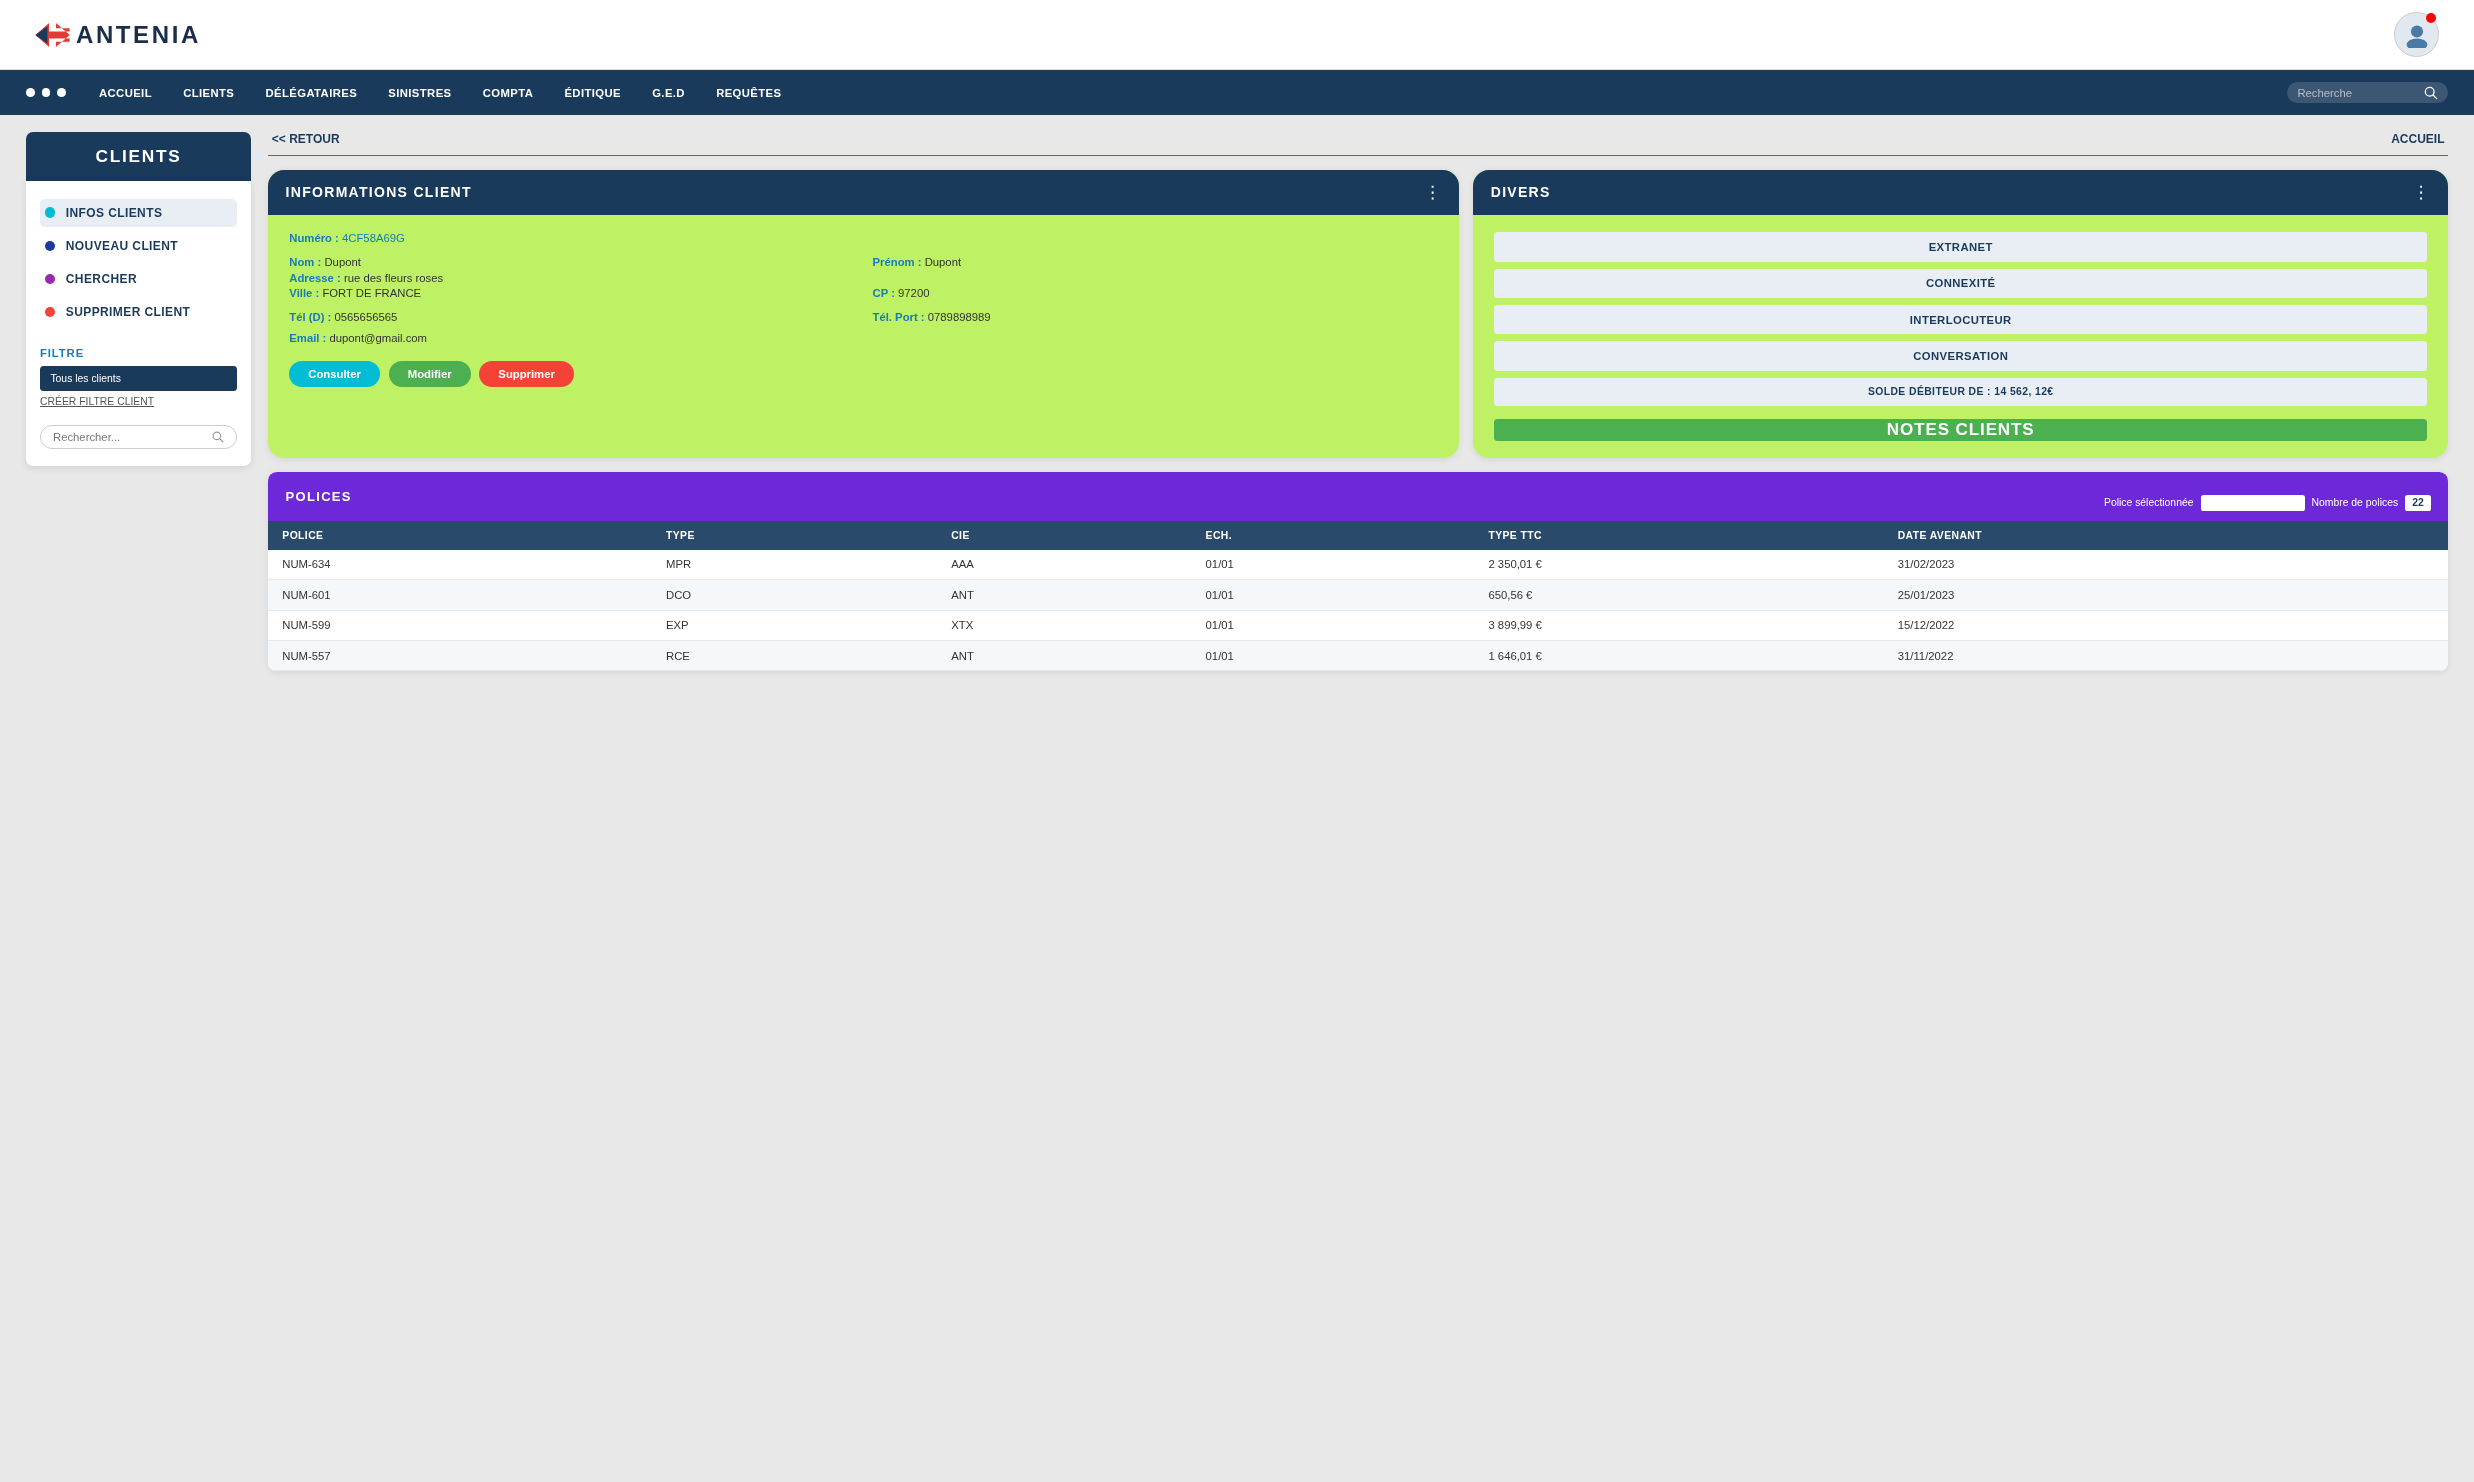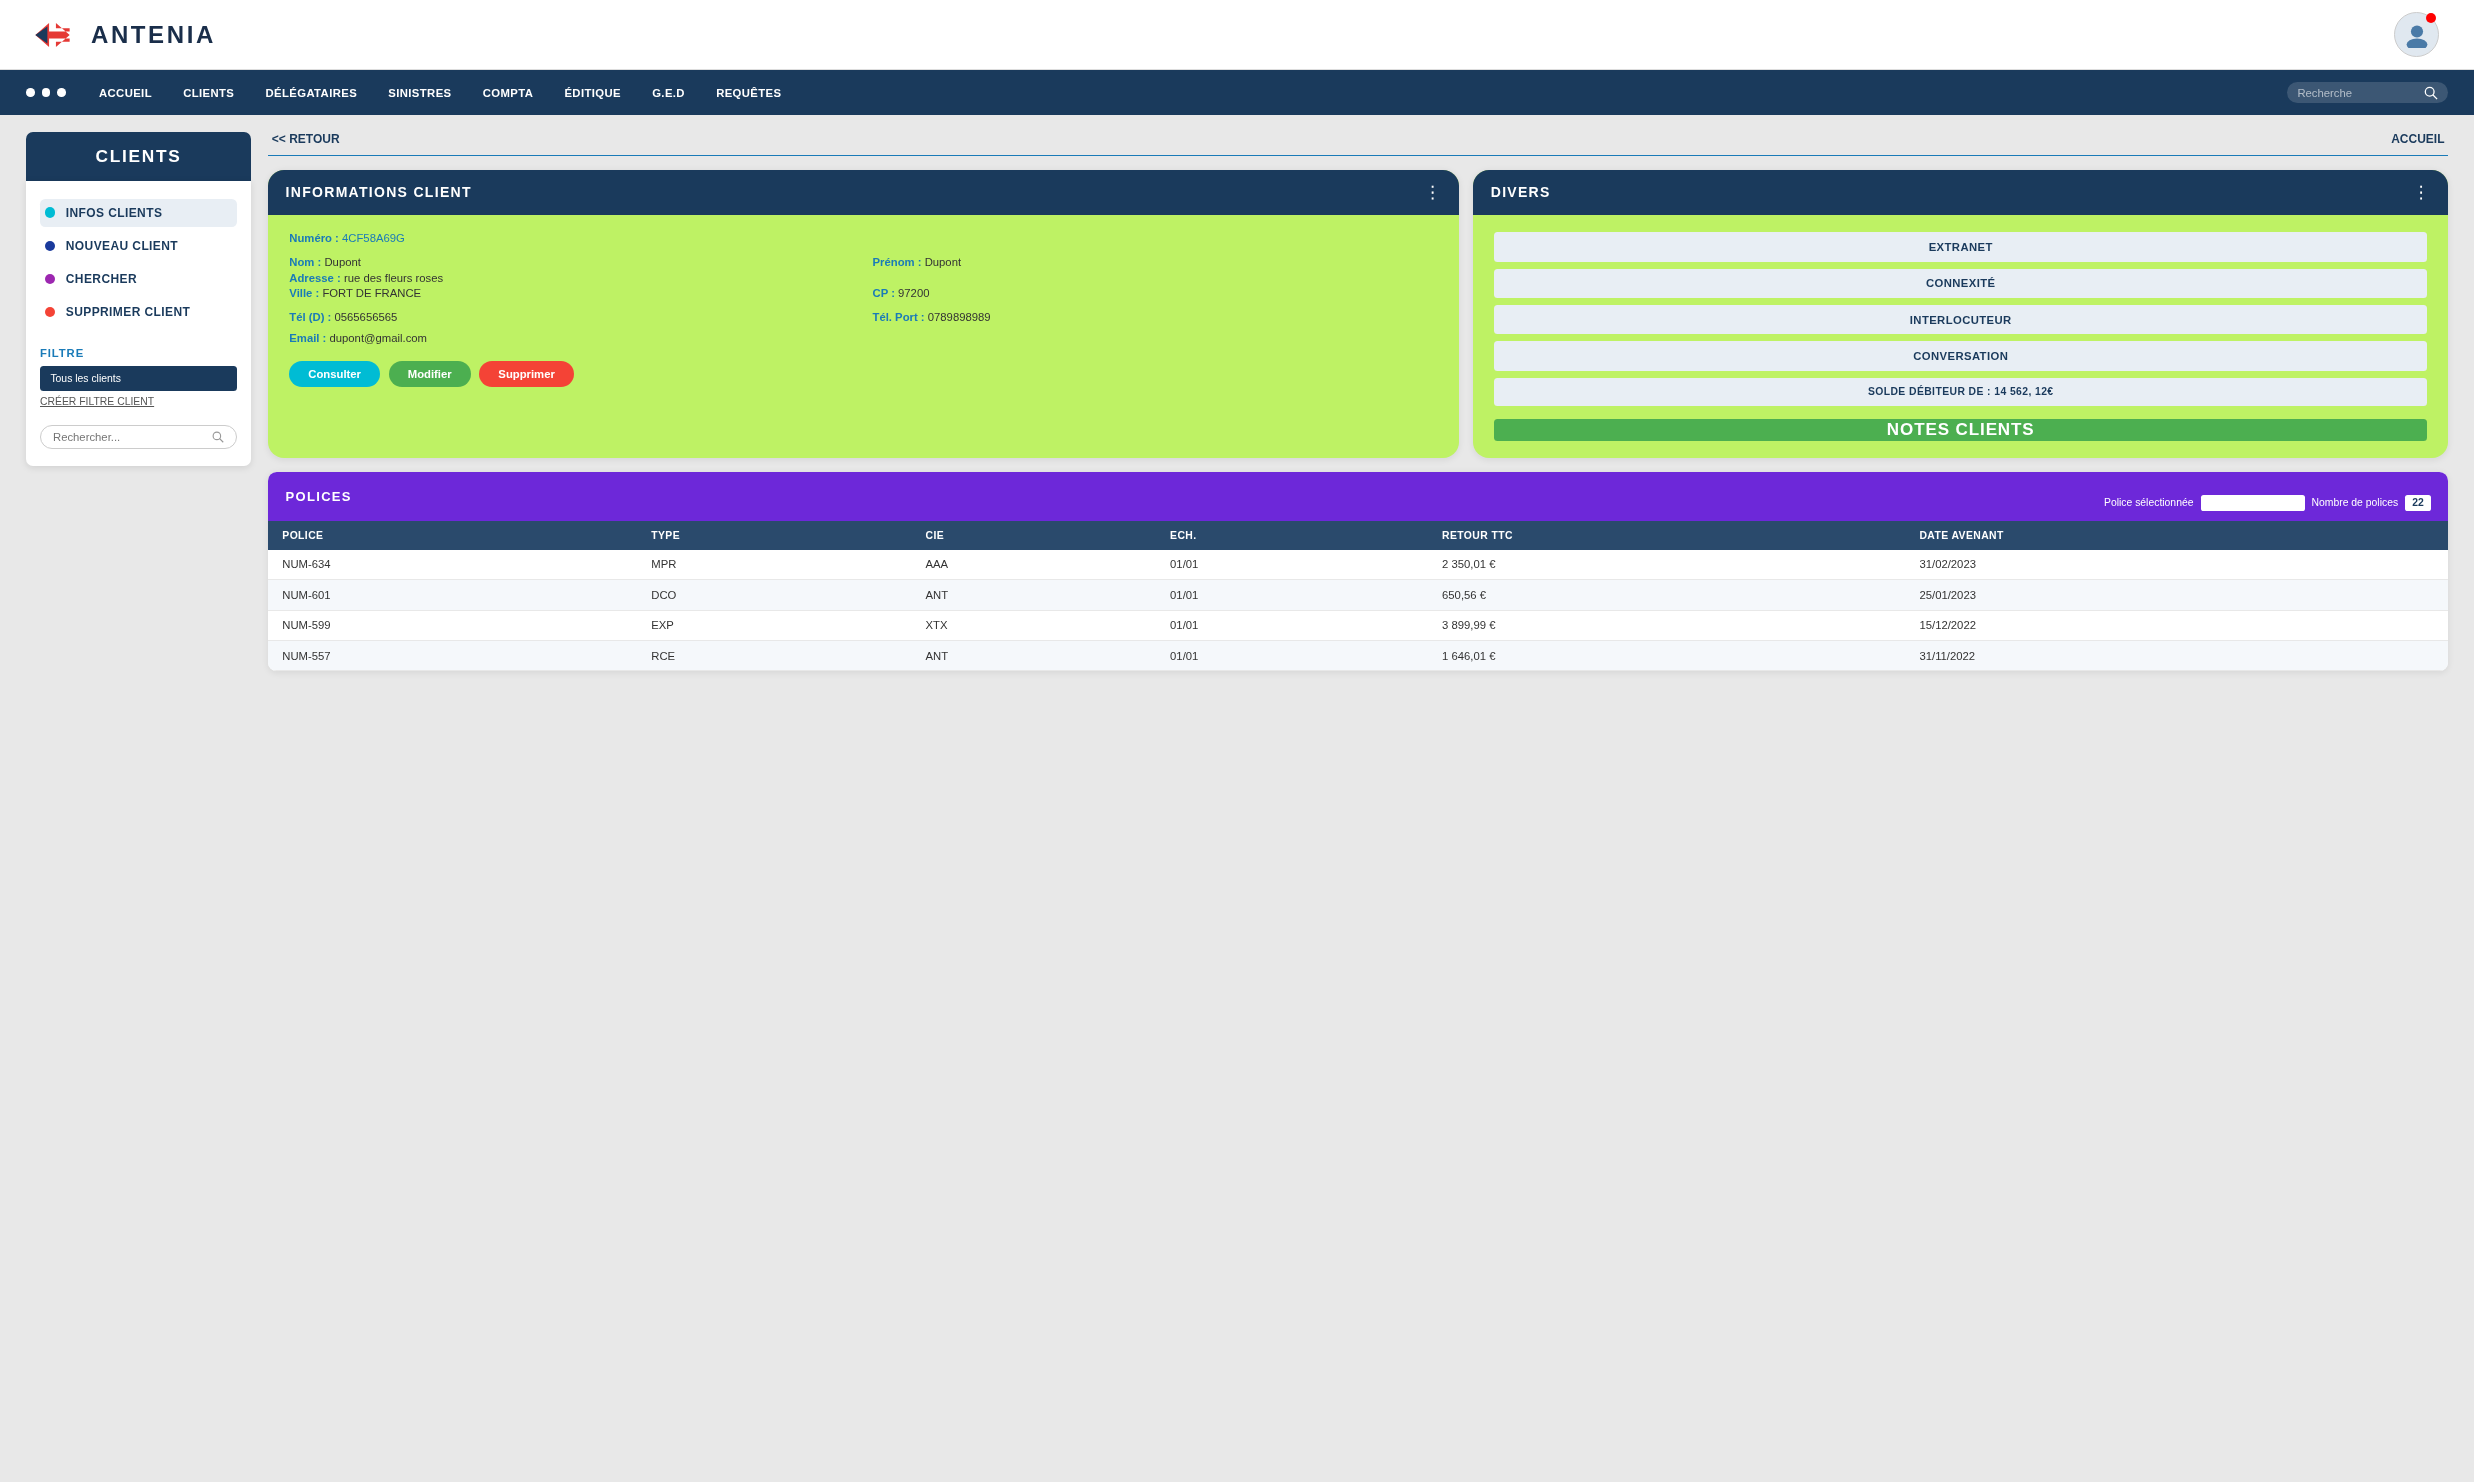--- a/index.html
+++ b/index.html
@@ -14,21 +14,21 @@
       background: #ffffff;
       display: flex;
       align-items: center;
       justify-content: space-between;
       padding: 12px 35px;
       border-bottom: 0.9px solid #ddd;
     }
     .logo-area {
       display: flex;
       align-items: center;
-      gap: 21px;
+      gap: 6px;
     }
     .logo-text {
       font-size: 24px;
       font-weight: 900;
       color: #1a2e4a;
       letter-spacing: 2.6px;
     }
     .avatar-wrap {
       width: 45px;
       height: 45px;
@@ -606,21 +606,21 @@
           <span class="nombre-polices-val">22</span>
         </div>
       </div>
       <table class="polices-table">
         <thead>
           <tr>
             <th>POLICE</th>
             <th>TYPE</th>
             <th>CIE</th>
             <th>ECH.</th>
-            <th>RETOUR TTC</th>
+            <th>TYPE TTC</th>
             <th>DATE AVENANT</th>
           </tr>
         </thead>
         <tbody id="polices-tbody">
         <tr>
               <td>NUM-634</td>
               <td>MPR</td>
               <td>AAA</td>
               <td>01/01</td>
               <td>2 350,01 €</td>

